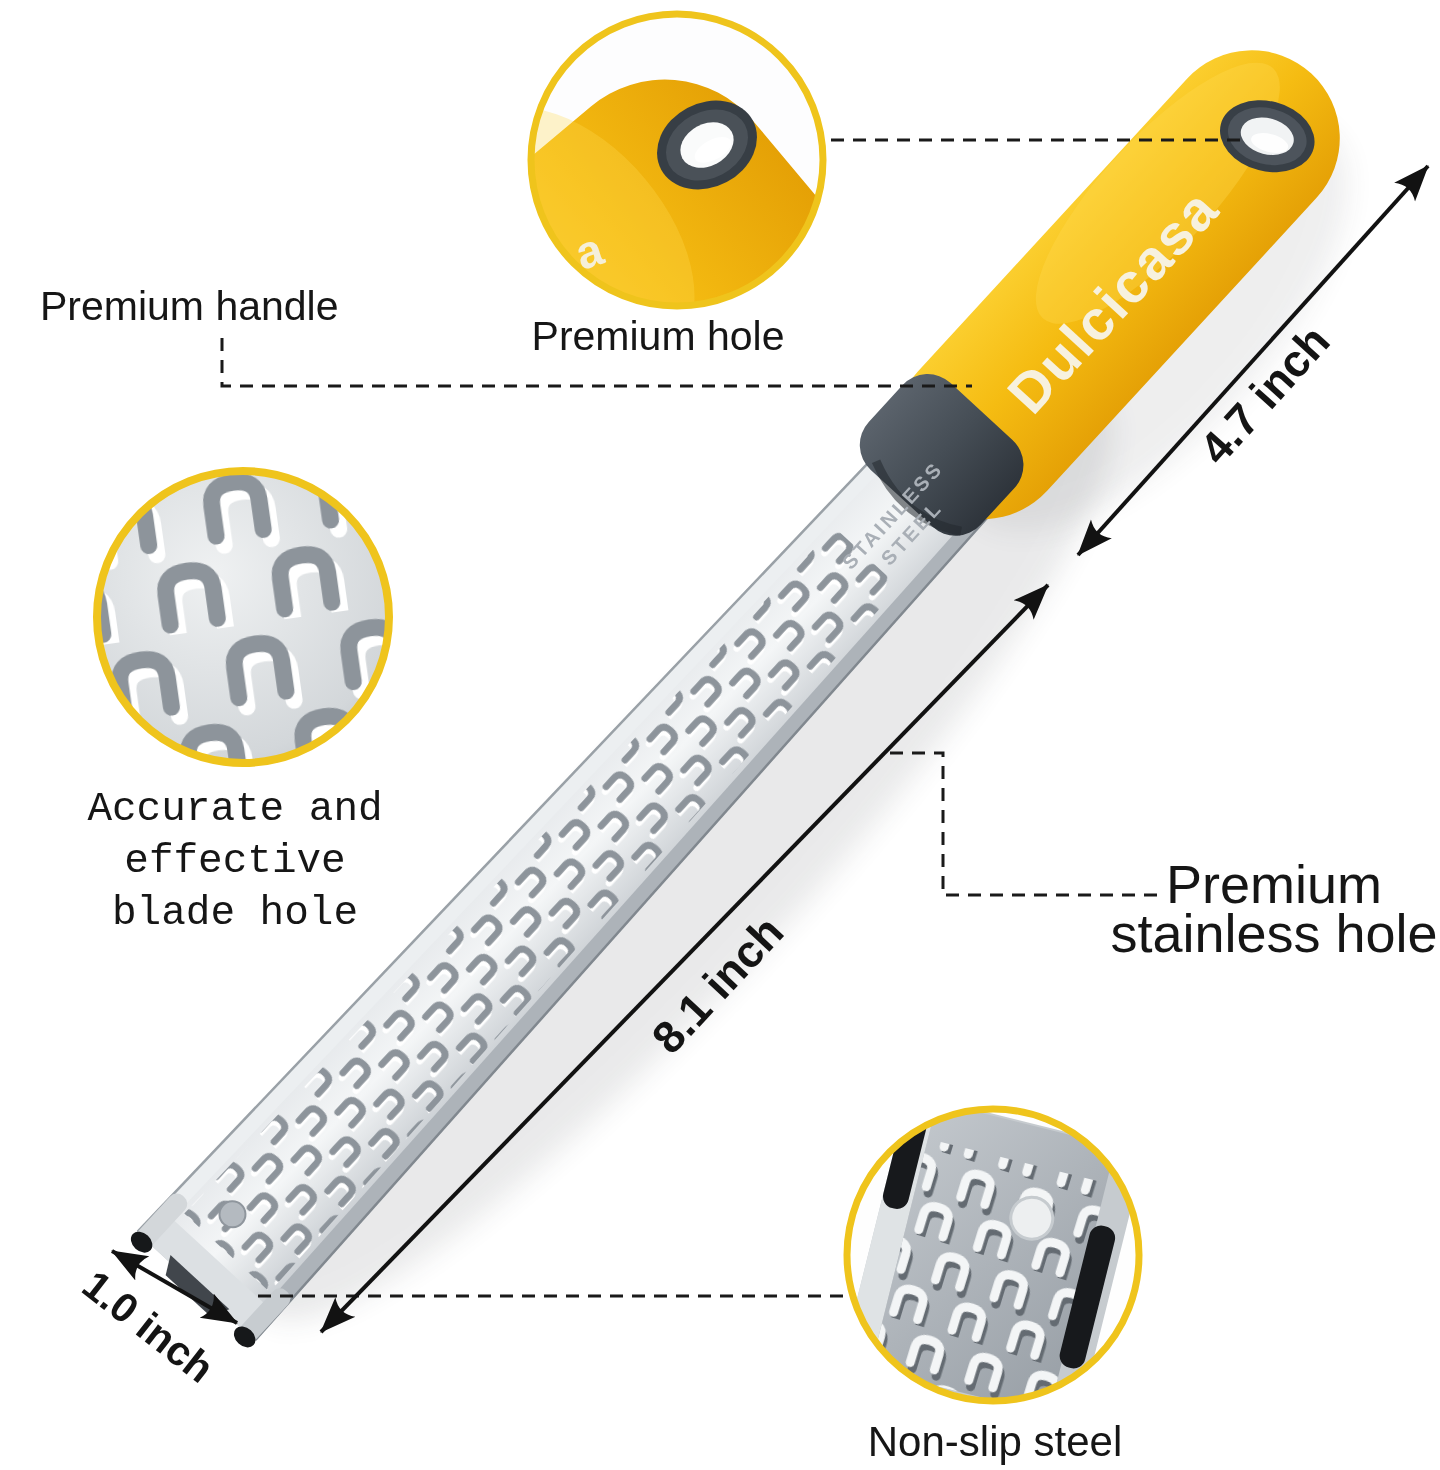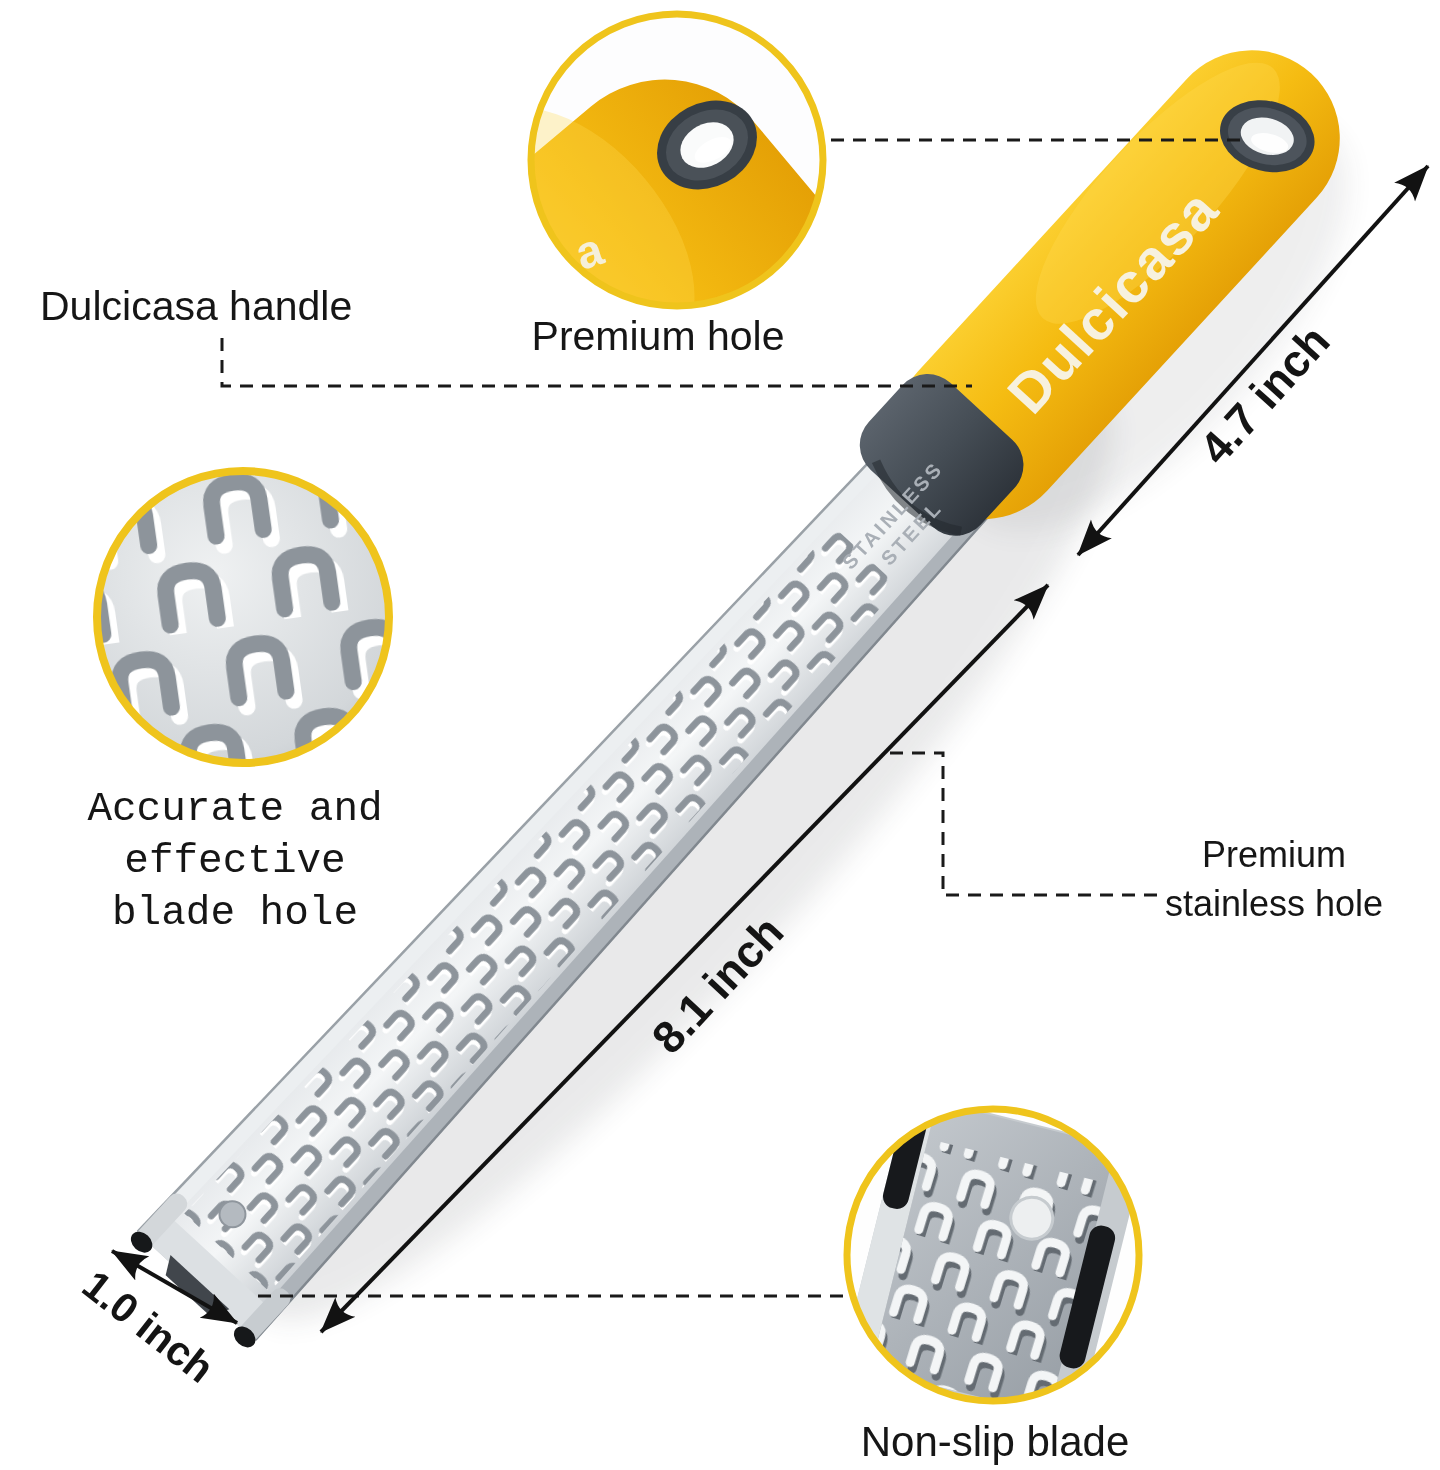--- a/index.html
+++ b/index.html
@@ -4,21 +4,21 @@
 <style>
   html,body{margin:0;padding:0;background:#ffffff;}
   .page{position:relative;width:1440px;height:1470px;background:#ffffff;overflow:hidden;
         font-family:"Liberation Sans",sans-serif;}
   .page svg.scene{position:absolute;left:0;top:0;}
   .label{position:absolute;color:#161616;font-family:"Liberation Sans",sans-serif;
          -webkit-font-smoothing:antialiased;}
   .lbl-silicone{left:40px;top:283px;font-size:41px;}
   .lbl-hanging{left:508px;top:313px;width:300px;text-align:center;font-size:41px;}
   .lbl-accurate{left:0px;top:783px;width:470px;text-align:center;font-size:41px;line-height:52px;font-family:Liberation Mono, monospace;}
-  .lbl-premium{left:1108px;top:830px;width:332px;text-align:center;font-size:36px;line-height:49px;}
+  .lbl-premium{left:1108px;top:860px;width:332px;text-align:center;font-size:54px;line-height:49px;}
   .lbl-nonslip{left:843px;top:1418px;width:304px;text-align:center;font-size:42px;}
   .dim{position:absolute;font-weight:bold;color:#141414;white-space:nowrap;
        transform-origin:center center;}
   .dim-47{left:1265px;top:395px;font-size:45px;transform:translate(-50%,-50%) rotate(-48deg);}
   .dim-81{left:718px;top:985px;font-size:45px;transform:translate(-50%,-50%) rotate(-47deg);}
   .dim-10{left:148px;top:1327px;font-size:41px;transform:translate(-50%,-50%) rotate(38deg);}
   .brand{position:absolute;left:1113px;top:301px;font-size:56px;font-weight:bold;
          color:#F7F1DE;letter-spacing:2px;white-space:nowrap;
          transform:translate(-50%,-50%) rotate(-47.4deg);}
   .stamp{position:absolute;left:902px;top:524px;font-size:20px;font-weight:bold;
@@ -201,35 +201,35 @@
     <path d="M 258 1296 H 843"></path>
   </g>
 
   <g stroke="#121212" stroke-width="4" fill="none">
     <path d="M 1078 555 L 1428 166" marker-start="url(#ah)" marker-end="url(#ah)"></path>
     <path d="M 1048 585 L 321 1332" marker-start="url(#ah)" marker-end="url(#ah)"></path>
     <path d="M 112 1251 L 237 1323" marker-start="url(#ah)" marker-end="url(#ah)"></path>
   </g>
 </svg>
 
-<div class="label lbl-silicone">Dulcicasa handle</div>
+<div class="label lbl-silicone">Premium handle</div>
 
 <div class="label lbl-hanging">Premium hole</div>
 
 <div class="label lbl-accurate">
   <div>Accurate and effective</div>
   <div>blade hole</div>
 </div>
 
 <div class="label lbl-premium">
   <div>Premium</div>
   <div>stainless hole</div>
 </div>
 
-<div class="label lbl-nonslip">Non-slip blade</div>
+<div class="label lbl-nonslip">Non-slip steel</div>
 
 <div class="dim dim-47">4.7 inch</div>
 <div class="dim dim-81">8.1 inch</div>
 <div class="dim dim-10">1.0 inch</div>
 
 <div class="brand">Dulcicasa</div>
 
 <div class="stamp">
   <div>STAINLESS</div>
   <div>STEEL</div>

